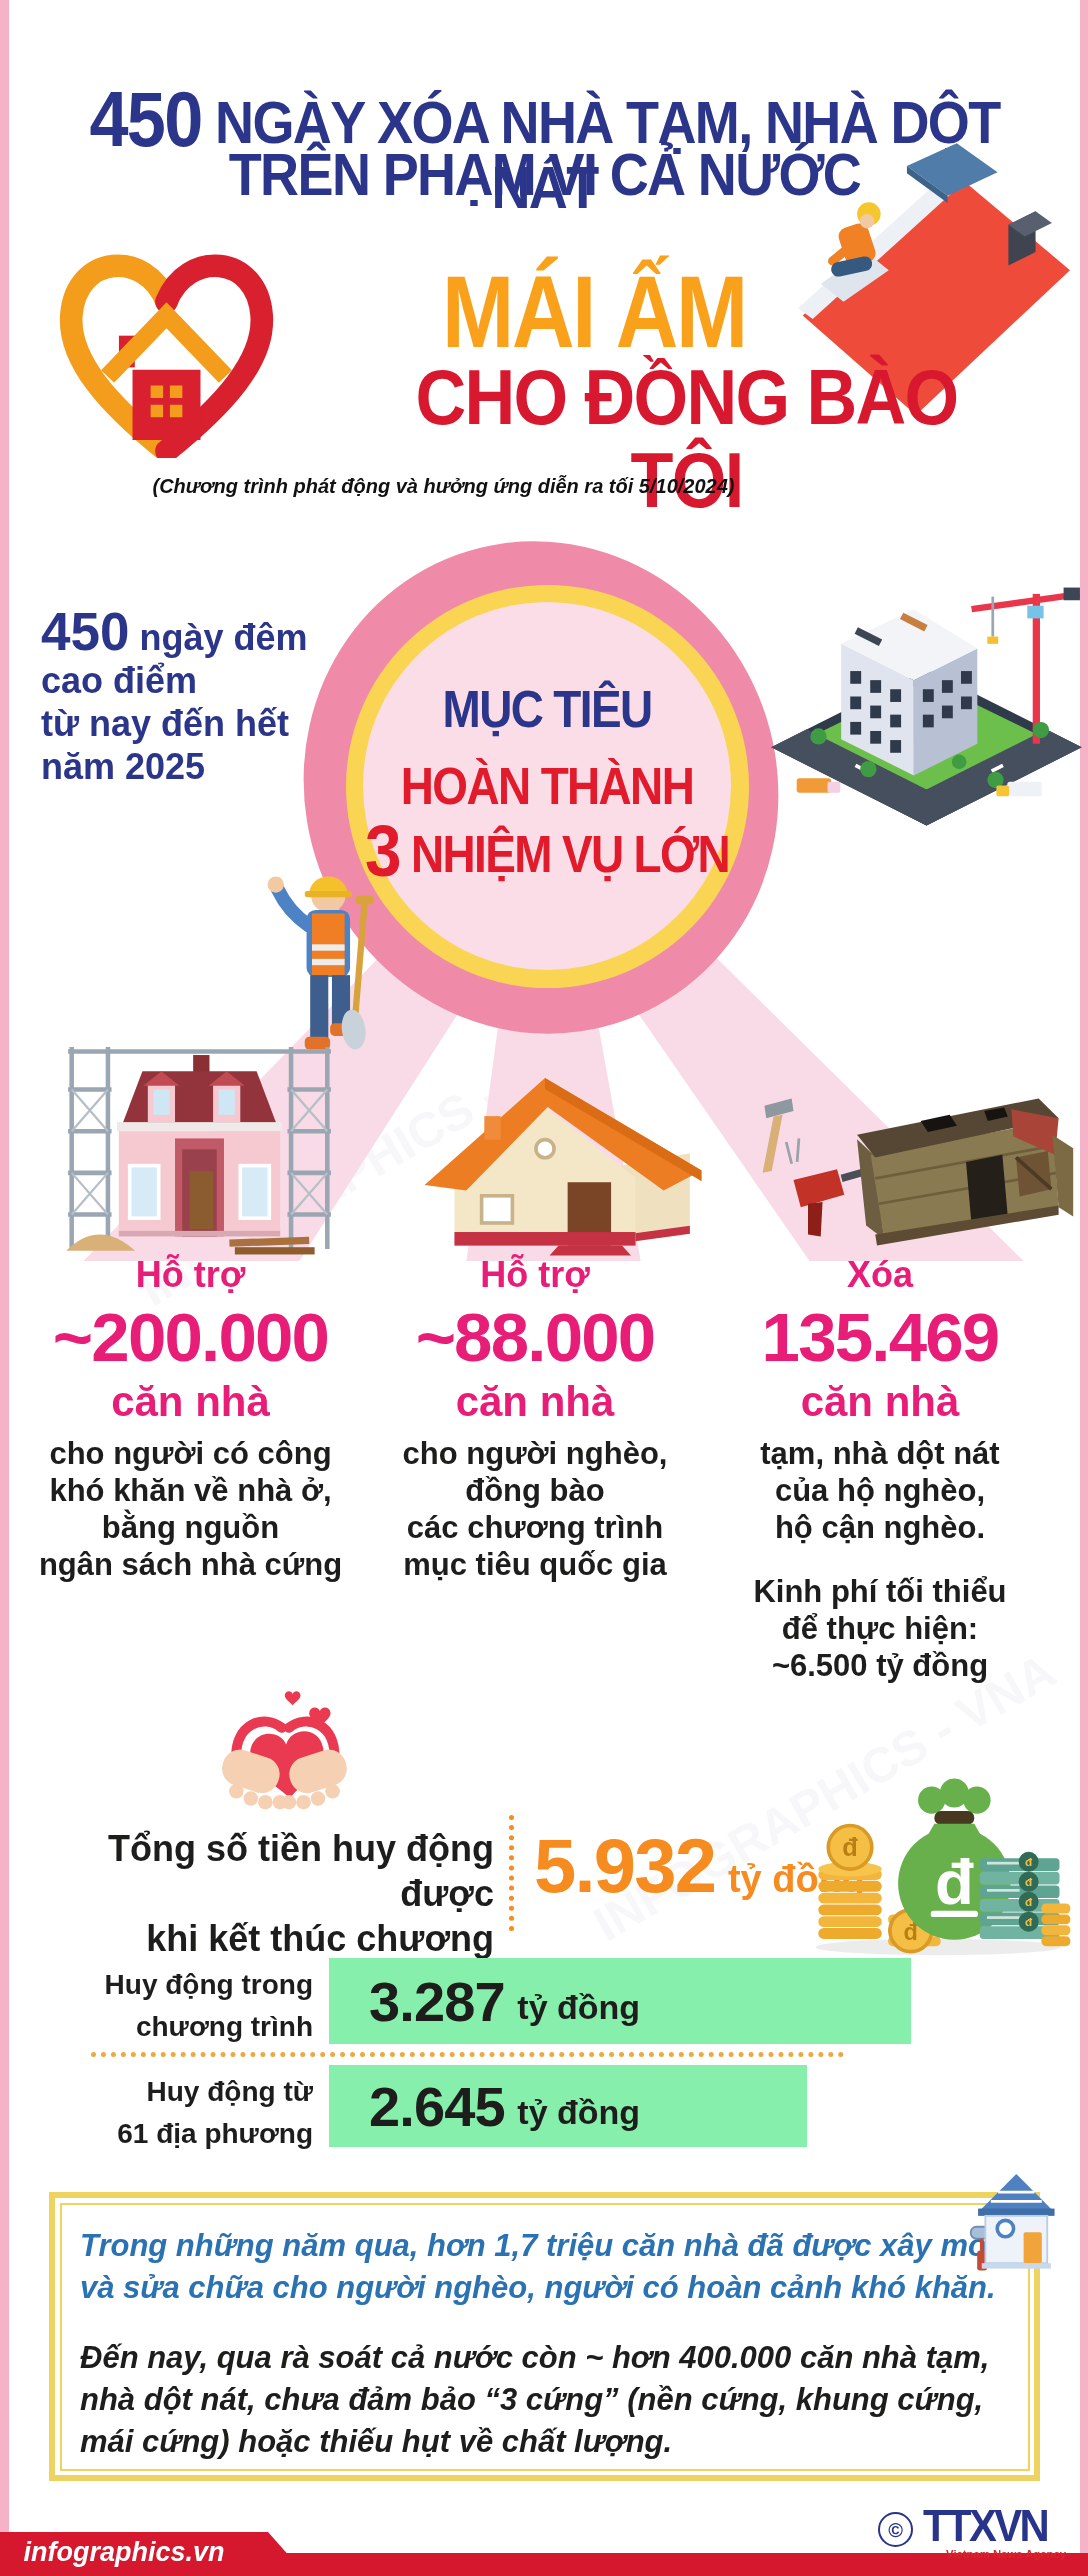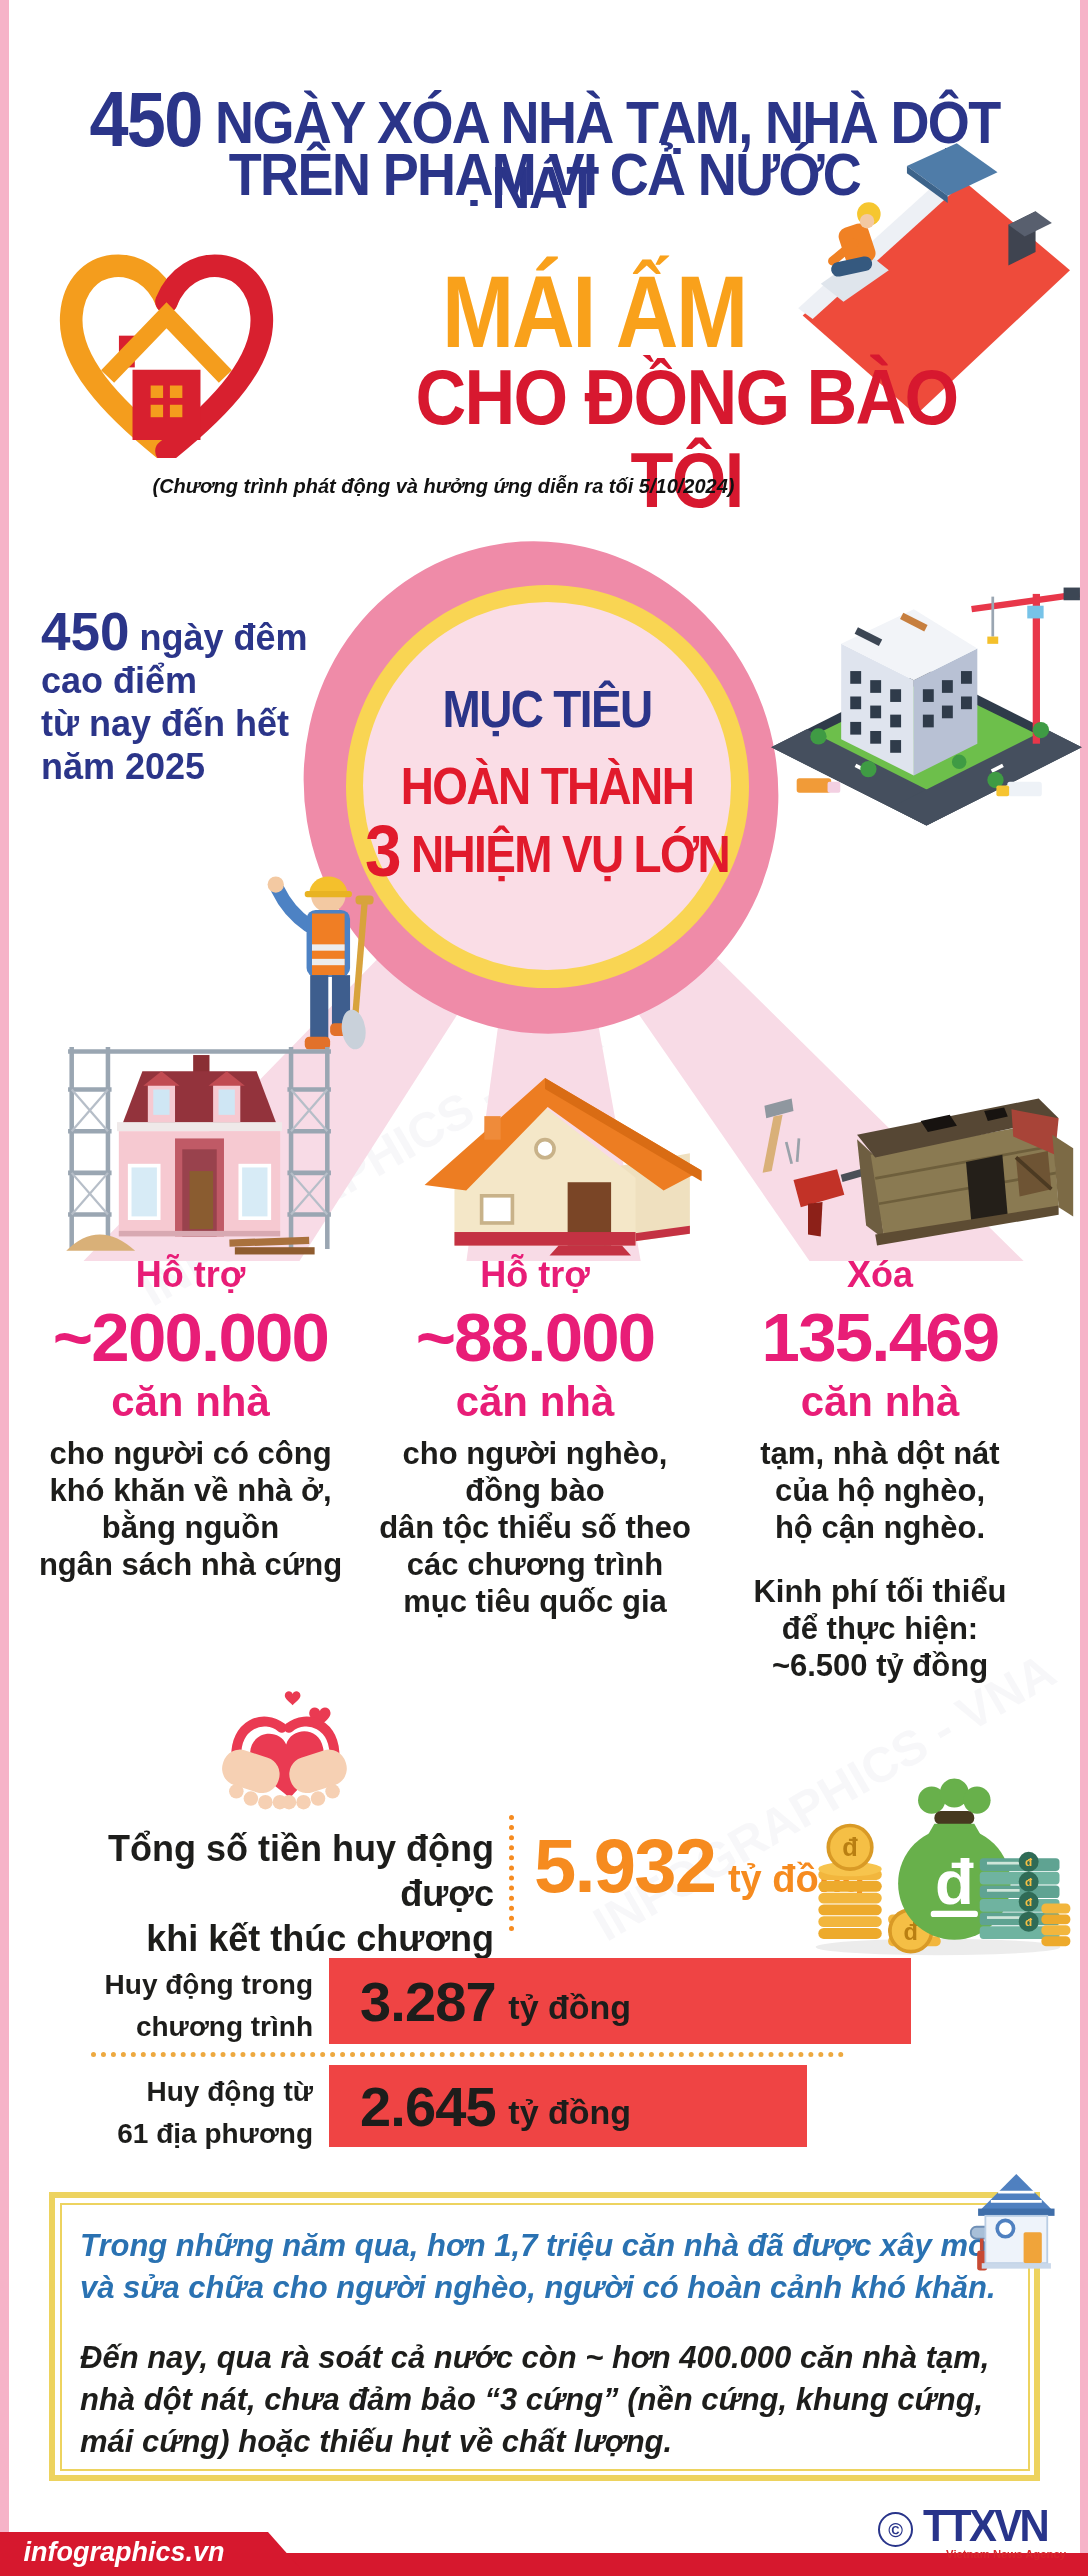--- a/index.html
+++ b/index.html
@@ -10,21 +10,21 @@
   .b{font-weight:bold;}
   .navy{color:#2b3589;}
   .body-black{color:#1d1d1b;}
   .cond{letter-spacing:-1.8px;transform:scaleX(.9);transform-origin:center;}
   .title{font-weight:bold;color:#2b3589;line-height:1;}
   .task-col{position:absolute;text-align:center;}
   .task-action{font-size:36px;font-weight:bold;color:#e81d77;line-height:49px;}
   .task-number{font-size:69px;font-weight:bold;color:#e81d77;line-height:78px;letter-spacing:-1.8px;}
   .task-unit{font-size:42px;font-weight:bold;color:#e81d77;line-height:49px;}
   .task-line{font-size:31px;font-weight:bold;color:#1d1d1b;line-height:37px;}
-  .bar{position:absolute;background:#ef4444;display:flex;align-items:center;padding-left:31px;box-sizing:border-box;}
+  .bar{position:absolute;background:#86efac;display:flex;align-items:center;padding-left:40px;box-sizing:border-box;}
   .bar-value{font-size:56px;font-weight:bold;color:#1d1d1b;letter-spacing:-0.9px;}
   .bar-unit{font-size:34px;font-weight:bold;color:#1d1d1b;margin-left:12.7px;margin-top:12.7px;}
   .row-label{position:absolute;text-align:right;font-size:28px;font-weight:bold;color:#1d1d1b;line-height:42px;}
   .note-text{font-style:italic;font-weight:bold;font-size:31px;line-height:42px;}
   .wm{position:absolute;font-size:49px;font-weight:bold;color:rgba(140,140,165,0.07);
       transform:rotate(-30deg);white-space:nowrap;pointer-events:none;}
 </style>
 </head>
 <body>
 
@@ -265,21 +265,20 @@
     <div class="task-line">ngân sách nhà cứng</div>
   </div>
 
   <div class="task-col" style="left:367px;top:1250px;width:336px;">
     <div class="task-action">Hỗ trợ</div>
     <div class="task-number">~88.000</div>
     <div class="task-unit">căn nhà</div>
     <div style="height:9px;"></div>
     <div class="task-line">cho người nghèo,</div>
     <div class="task-line">đồng bào</div>
-    <div class="task-line">dân tộc thiểu số theo</div>
     <div class="task-line">các chương trình</div>
     <div class="task-line">mục tiêu quốc gia</div>
   </div>
 
   <div class="task-col" style="left:712px;top:1250px;width:336px;">
     <div class="task-action">Xóa</div>
     <div class="task-number">135.469</div>
     <div class="task-unit">căn nhà</div>
     <div style="height:9px;"></div>
     <div class="task-line">tạm, nhà dột nát</div>

